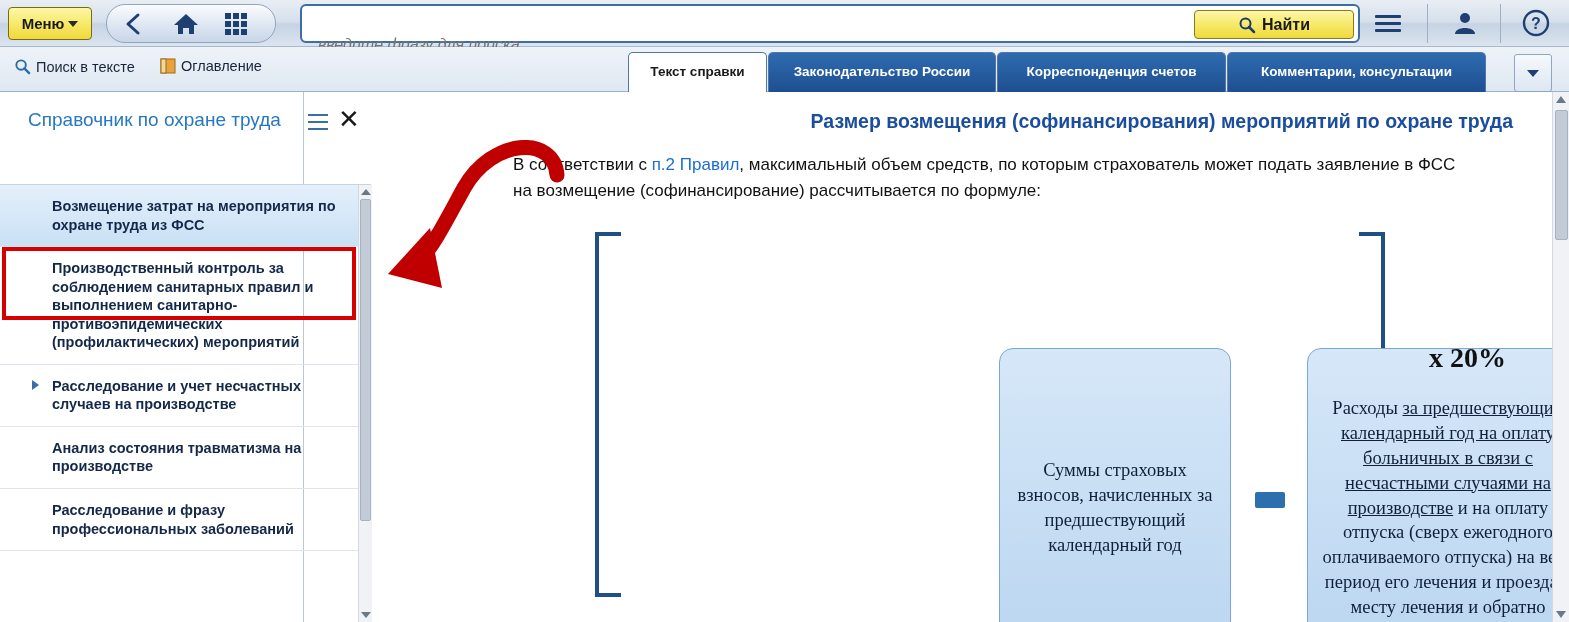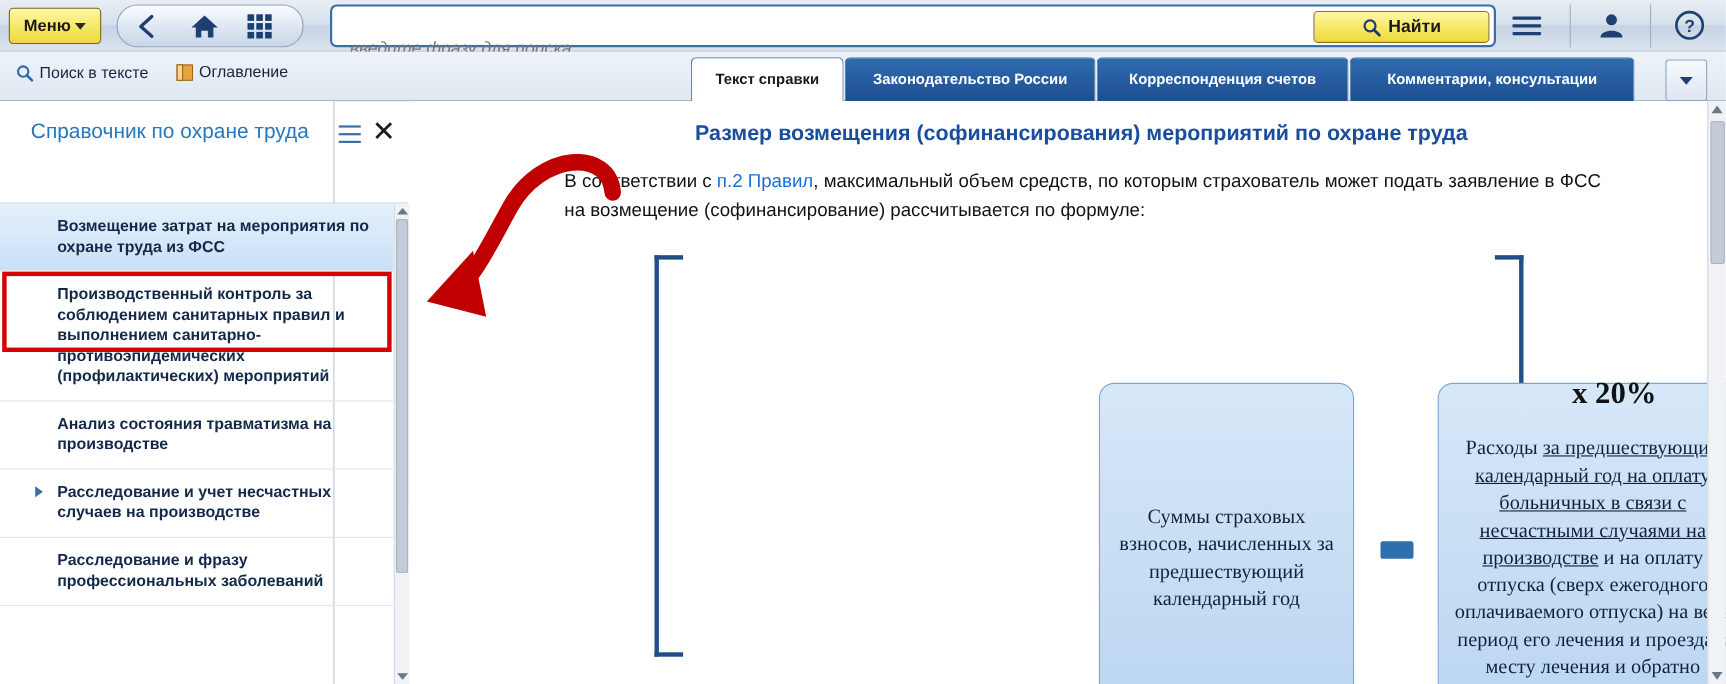--- a/index.html
+++ b/index.html
@@ -316,21 +316,21 @@
     position: absolute;
     left: 373px; top: 92px;
     width: 1196px; height: 530px;
     background: #ffffff;
     overflow: hidden;
   }
   .doc-title {
     position: absolute;
     left: 80px; top: 18px;
     width: 1060px;
-    text-align: center;
+    text-align: right;
     font-size: 19.5px;
     font-weight: bold;
     color: #1a4d9e;
   }
   .doc-par {
     position: absolute;
     left: 140px; top: 60px;
     width: 960px;
     font-size: 17px;
     color: #111111;
@@ -571,25 +571,25 @@
     <div class="lp-divider"></div>
 
     <div class="lp-list">
       <div class="lp-item selected">
         <span>Возмещение затрат на мероприятия по охране труда из ФСС</span>
       </div>
       <div class="lp-item">
         <span>Производственный контроль за соблюдением санитарных правил и выполнением санитарно-противоэпидемических (профилактических) мероприятий</span>
       </div>
       <div class="lp-item">
-        <span>Анализ состояния травматизма на производстве</span>
-      </div>
-      <div class="lp-item">
         <span class="arrow"></span>
         <span>Расследование и учет несчастных случаев на производстве</span>
+      </div>
+      <div class="lp-item">
+        <span>Анализ состояния травматизма на производстве</span>
       </div>
       <div class="lp-item">
         <span>Расследование и фразу профессиональных заболеваний</span>
       </div>
     </div>
 
     <div class="lp-highlight"></div>
 
     <div class="lp-scroll">
       <div class="up"></div>

